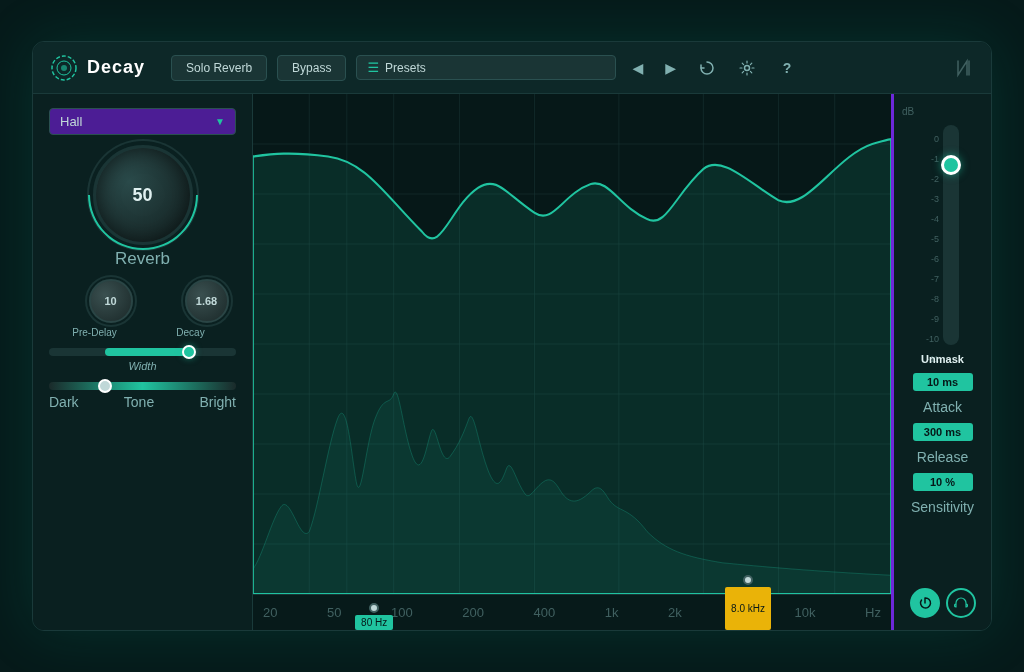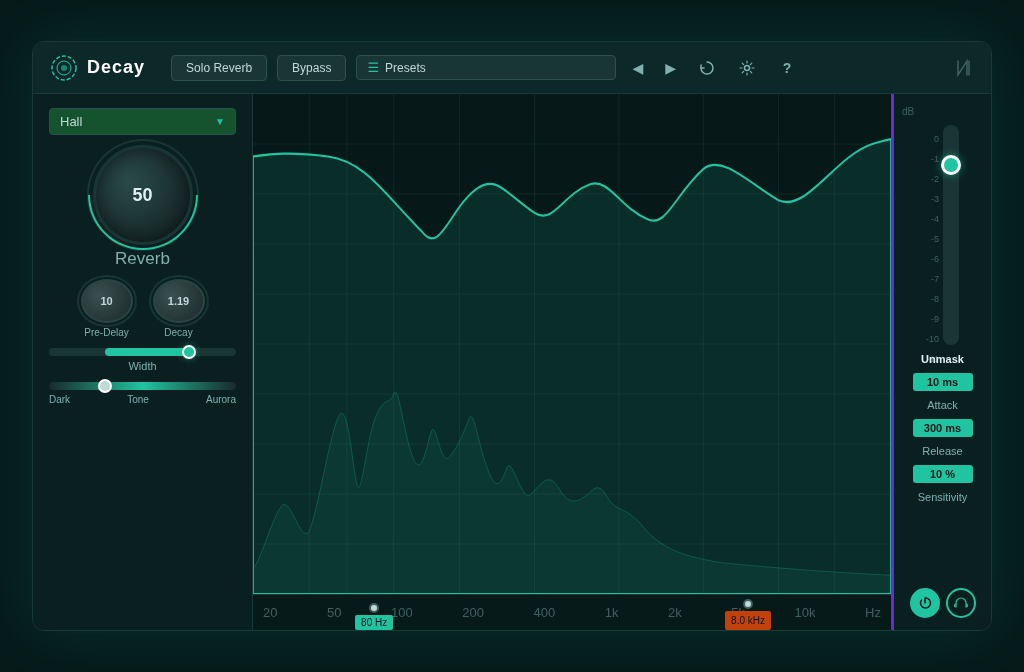--- a/index.html
+++ b/index.html
@@ -131,21 +131,21 @@
       gap: 10px;
       border-right: 1px solid #1a3a3a;
       flex-shrink: 0;
     }
 
     
     .dropdown {
       display: flex;
       align-items: center;
       justify-content: space-between;
-      background: #14532d;
+      background: #4c1d95;
       border: 1px solid #2a5050;
       border-radius: 4px;
       padding: 5px 10px;
       cursor: pointer;
       color: #c0d8d8;
       font-size: 13px;
       gap: 28px;
     }
     .dropdown-arrow { color: #20c4a0; font-size: 10px; }
 
@@ -203,49 +203,51 @@
     }
 
     .small-knob-group {
       display: flex;
       flex-direction: column;
       align-items: center;
       gap: 4px;
     }
 
     .knob-small {
-      width: 52px;
+      width: 44px;
       height: 44px;
       border-radius: 50%;
       background: radial-gradient(circle at 35% 35%, #3a5050, #1a2828);
       border: 2px solid #2a4545;
       display: flex;
       align-items: center;
       justify-content: center;
       cursor: pointer;
       box-shadow: 0 0 0 2px #0a2020, 0 0 0 4px #1a3535;
+      margin-left: 32px;
     }
 
     .knob-small-value {
       color: #c0d8d8;
       font-size: 11px;
       font-weight: bold;
     }
 
     .knob-small-label {
       color: #80b0b0;
       font-size: 10px;
       text-align: center;
     }
 
     
     .width-section {
       display: flex;
       flex-direction: column;
       gap: 4px;
+      font-style: italic;
     }
 
     .slider-track {
       width: 100%;
       height: 8px;
       background: #1a3535;
       border-radius: 4px;
       position: relative;
       cursor: pointer;
     }
@@ -303,21 +305,21 @@
       height: 14px;
       border-radius: 50%;
       background: #c0d8d8;
       border: 2px solid #fff;
     }
 
     .tone-labels {
       display: flex;
       justify-content: space-between;
       color: #80b0b0;
-      font-size: 10px;
+      font-size: 14px;
     }
 
     
     .center-panel {
       flex: 1;
       background: #061818;
       position: relative;
       overflow: hidden;
     }
 
@@ -451,21 +453,21 @@
       padding: 3px 0;
       border-radius: 3px;
       font-size: 11px;
       font-weight: bold;
       text-align: center;
       width: 60px;
     }
 
     .param-label {
       color: #80b0b0;
-      font-size: 11px;
+      font-size: 14px;
       text-align: center;
     }
 
     .bottom-icons {
       margin-top: auto;
       display: flex;
       gap: 6px;
     }
 
     .circle-btn {
@@ -565,42 +567,42 @@
 
       <div class="small-knobs-row">
         <div class="small-knob-group">
           <div class="knob-small">
             <span class="knob-small-value">10</span>
           </div>
           <span class="knob-small-label">Pre-Delay</span>
         </div>
         <div class="small-knob-group">
           <div class="knob-small">
-            <span class="knob-small-value">1.19</span>
+            <span class="knob-small-value">1.68</span>
           </div>
           <span class="knob-small-label">Decay</span>
         </div>
       </div>
 
       <div class="width-section">
         <div class="slider-track">
           <div class="slider-fill"></div>
           <div class="slider-thumb"></div>
         </div>
         <span class="slider-label">Width</span>
       </div>
 
       <div class="tone-section">
         <div class="tone-slider-track">
           <div class="tone-thumb"></div>
         </div>
         <div class="tone-labels">
           <span>Dark</span>
           <span>Tone</span>
-          <span>Aurora</span>
+          <span>Bright</span>
         </div>
       </div>
 
     </div>
 
     <div class="center-panel">
       <div class="spectrum-container">
         <svg class="spectrum-svg" viewBox="0 0 680 400" preserveAspectRatio="none">
 
           <line x1="60" y1="0" x2="60" y2="400" class="grid-line-v"></line>
@@ -643,21 +645,21 @@
           <span class="freq-label">Hz</span>
         </div>
 
         <div style="position:absolute; left:16%; bottom:0; display:flex; flex-direction:column; align-items:center;">
           <div class="freq-marker-dot"></div>
           <div class="freq-marker-label" style="background:#20c4a0; color:#061818; margin-top:2px; padding:2px 6px; border-radius:2px; font-size:10px;">80 Hz</div>
         </div>
 
         <div style="position:absolute; left:74%; bottom:0; display:flex; flex-direction:column; align-items:center;">
           <div class="freq-marker-dot"></div>
-          <div class="freq-marker-label" style="background:#c2410c; color:#061818; margin-top:2px; padding:4px 6px; border-radius:2px; font-size:10px;">8.0 kHz</div>
+          <div class="freq-marker-label" style="background:#eab308; color:#061818; margin-top:2px; padding:16px 6px; border-radius:2px; font-size:10px;">8.0 kHz</div>
         </div>
       </div>
     </div>
 
     <div class="right-panel">
       <span class="db-label">dB</span>
 
       <div class="db-scale">
         <div class="db-numbers">
           <div class="db-number">0</div>

